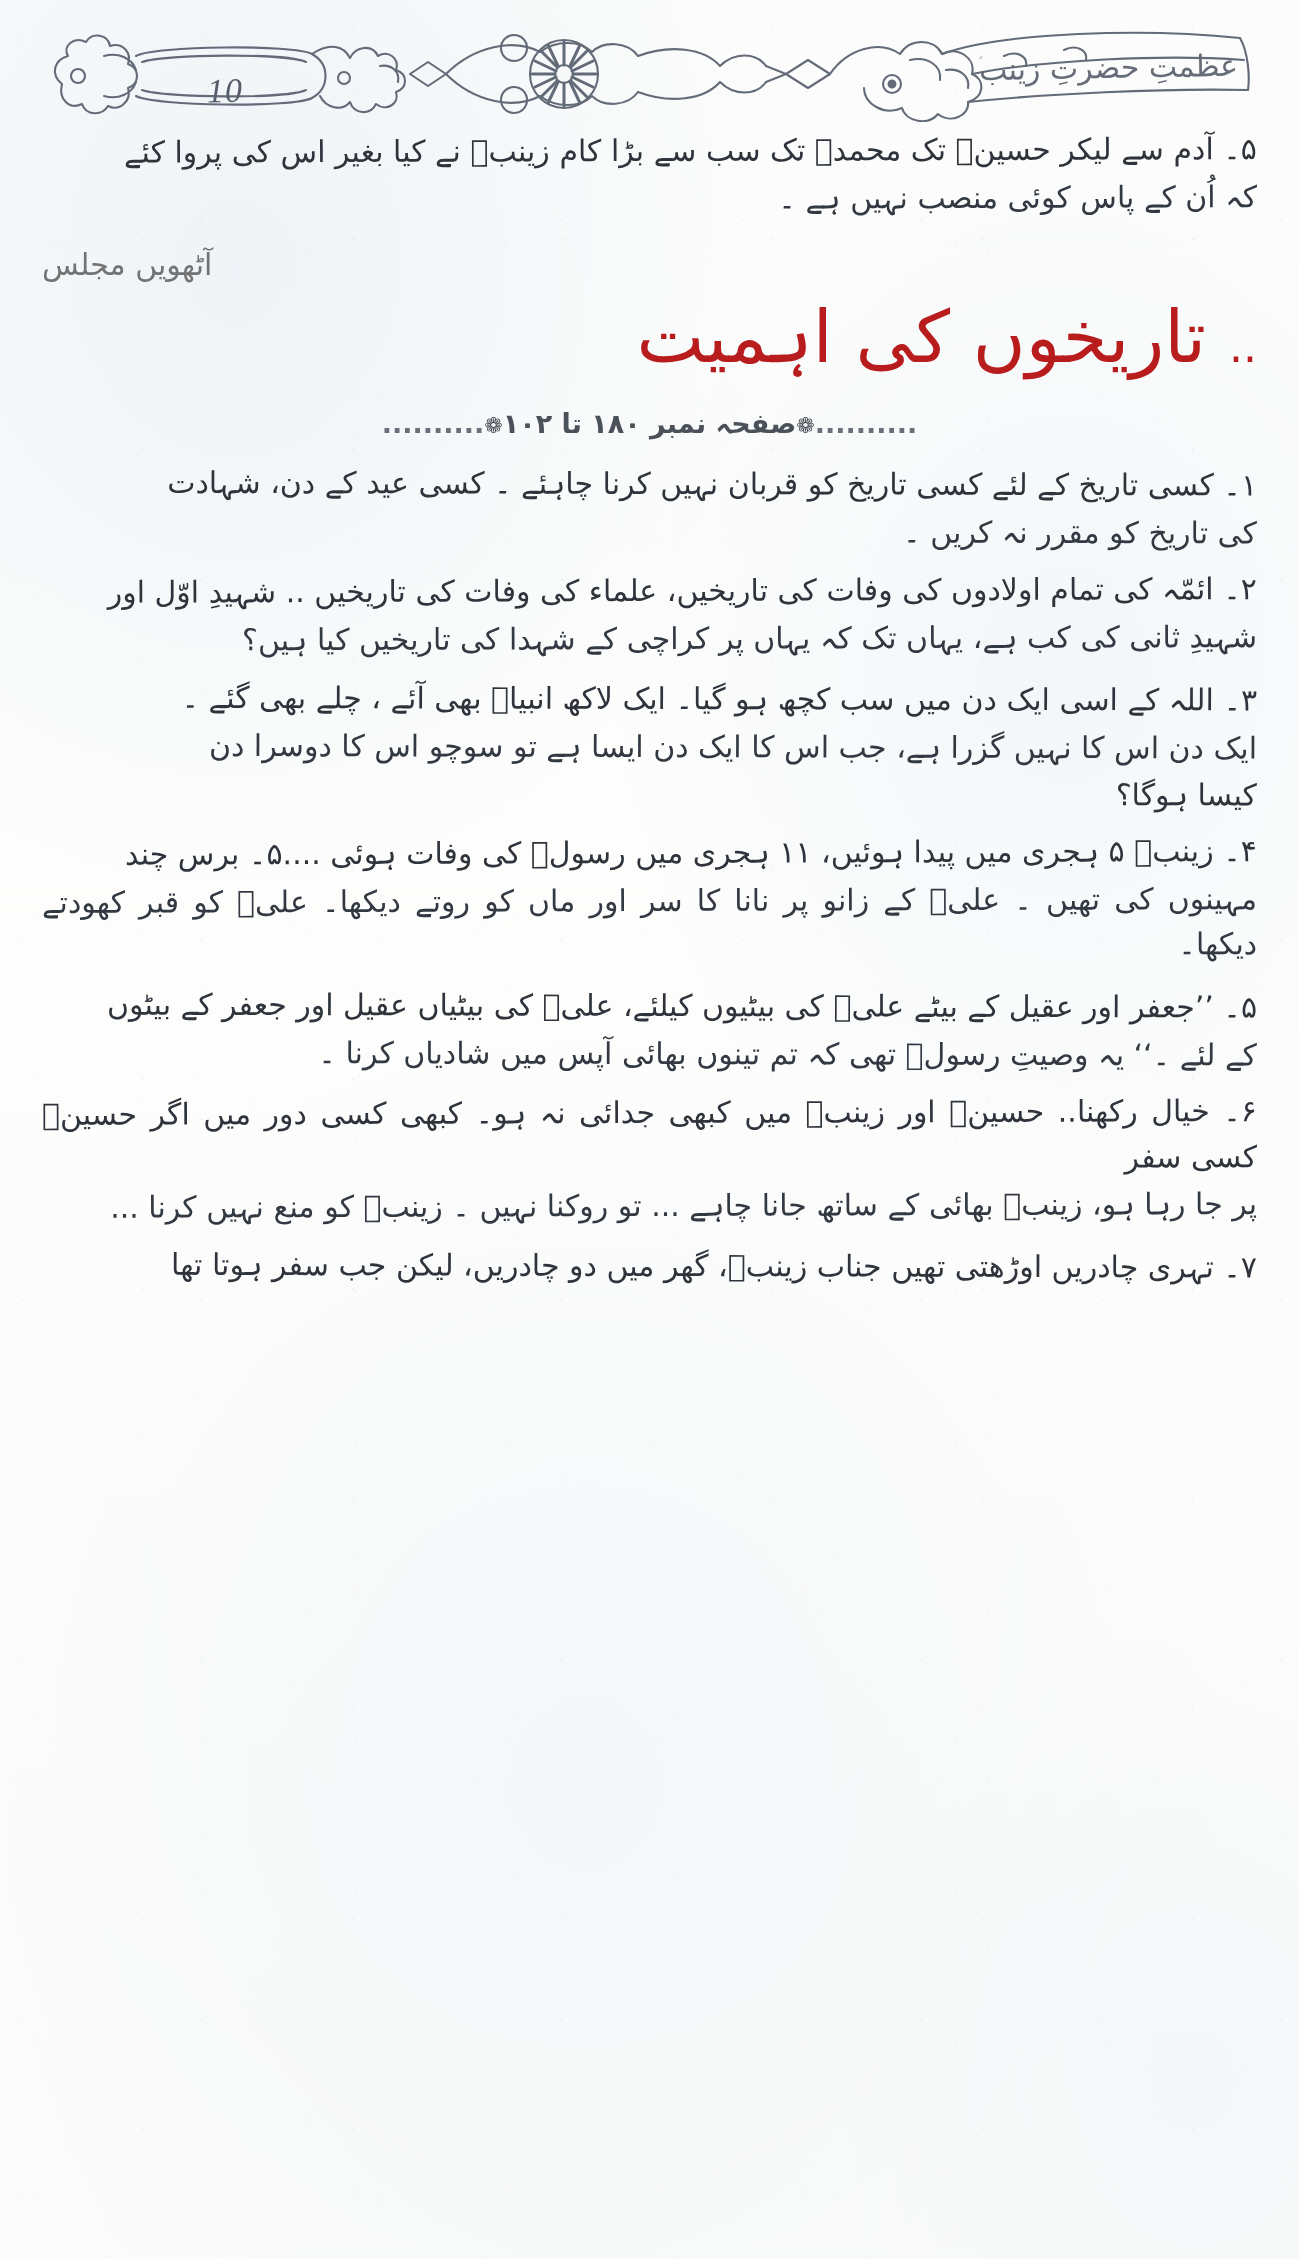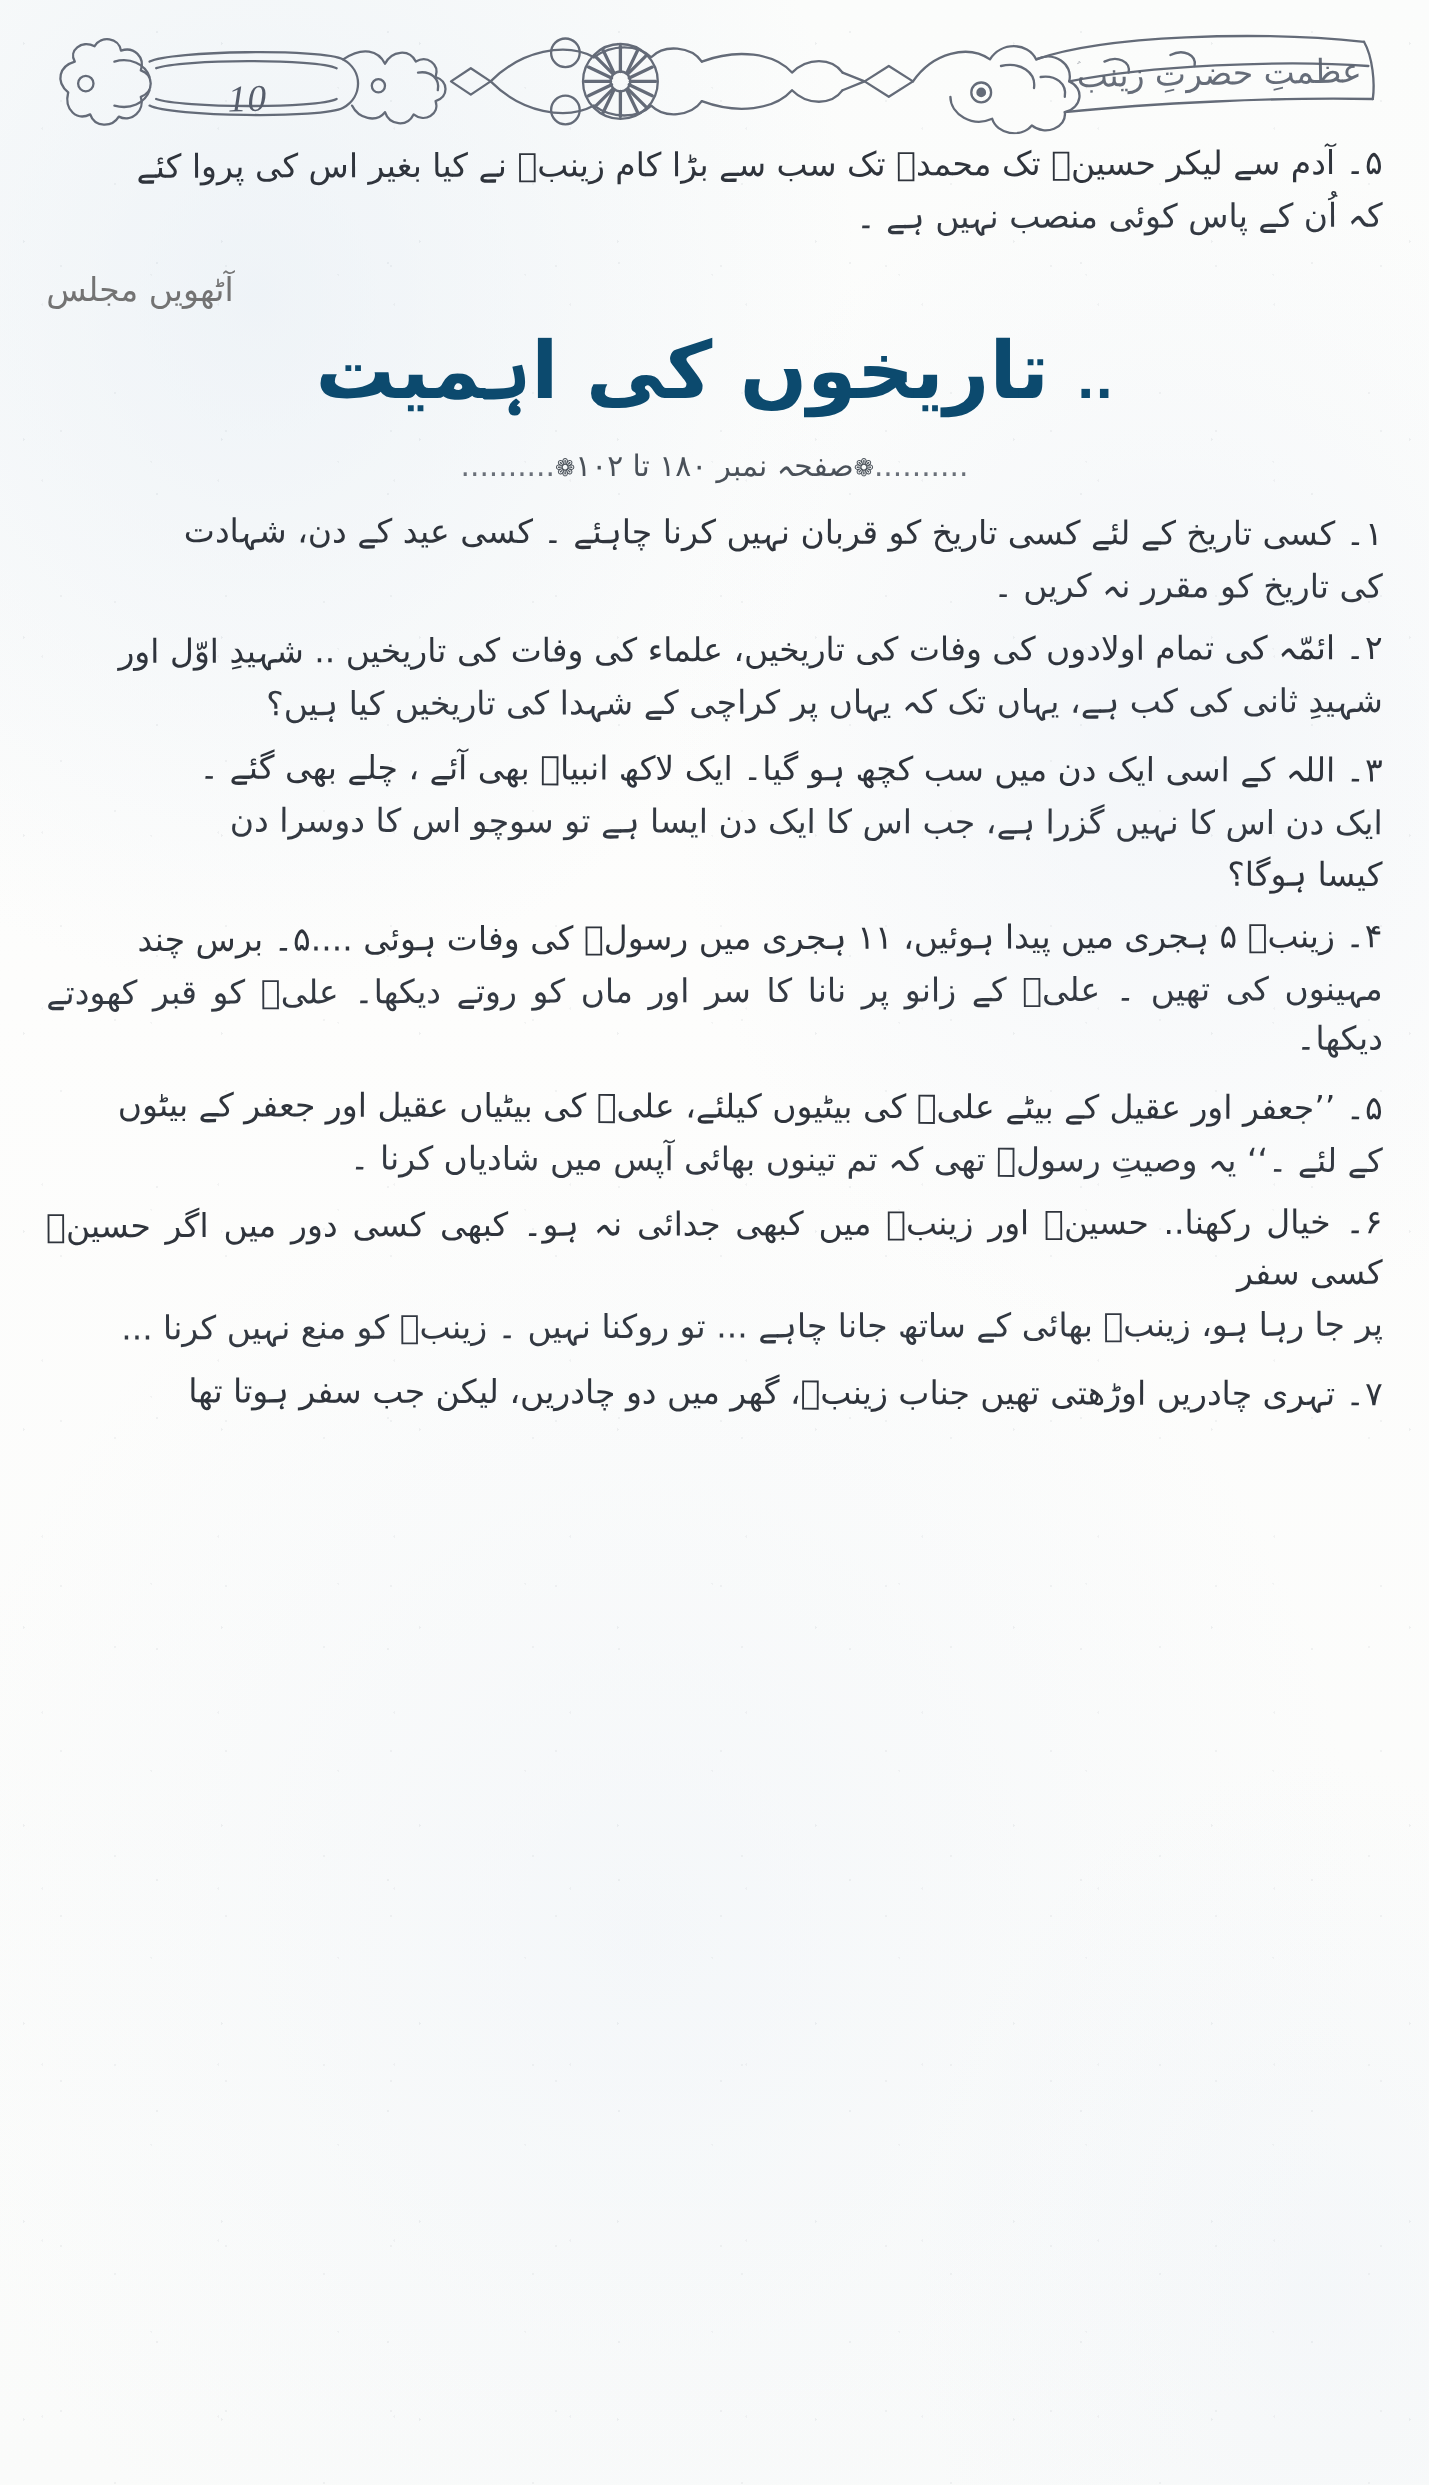--- a/index.html
+++ b/index.html
@@ -73,35 +73,36 @@
   .para .ln:nth-child(even){color:#333942;}
   .blk-1{margin-bottom:10px;}
   .majlis{
     text-align:left;
     font-size:30px;
     color:#737373;
     margin:26px 0 6px 0;
     letter-spacing:.5px;
   }
   .bigtitle{
-    text-align:center;
+    text-align:right;
     font-size:72px;
-    color:#0c4a6e;
+    color:#b91c1c;
     margin:10px 0 4px 0;
     line-height:1.25;
-    font-weight:700;
+    font-weight:400;
   }
   .bigtitle .dots{font-size:44px;letter-spacing:2px;}
   .pageref{
     text-align:center;
     font-size:27px;
     color:#4a5159;
     margin:26px 0 22px 0;
     white-space:nowrap;
     direction:rtl;
+    font-weight:bold;
   }
   .pageref .orn{font-size:22px;color:#4a5159;}
   .pageref .dotted{letter-spacing:2px;color:#6a7079;}
   .sup{font-size:15px;vertical-align:super;}
   
   .skew-a{transform:rotate(-.18deg);}
   .skew-b{transform:rotate(.14deg);}
 </style>
 </head>
 <body>

